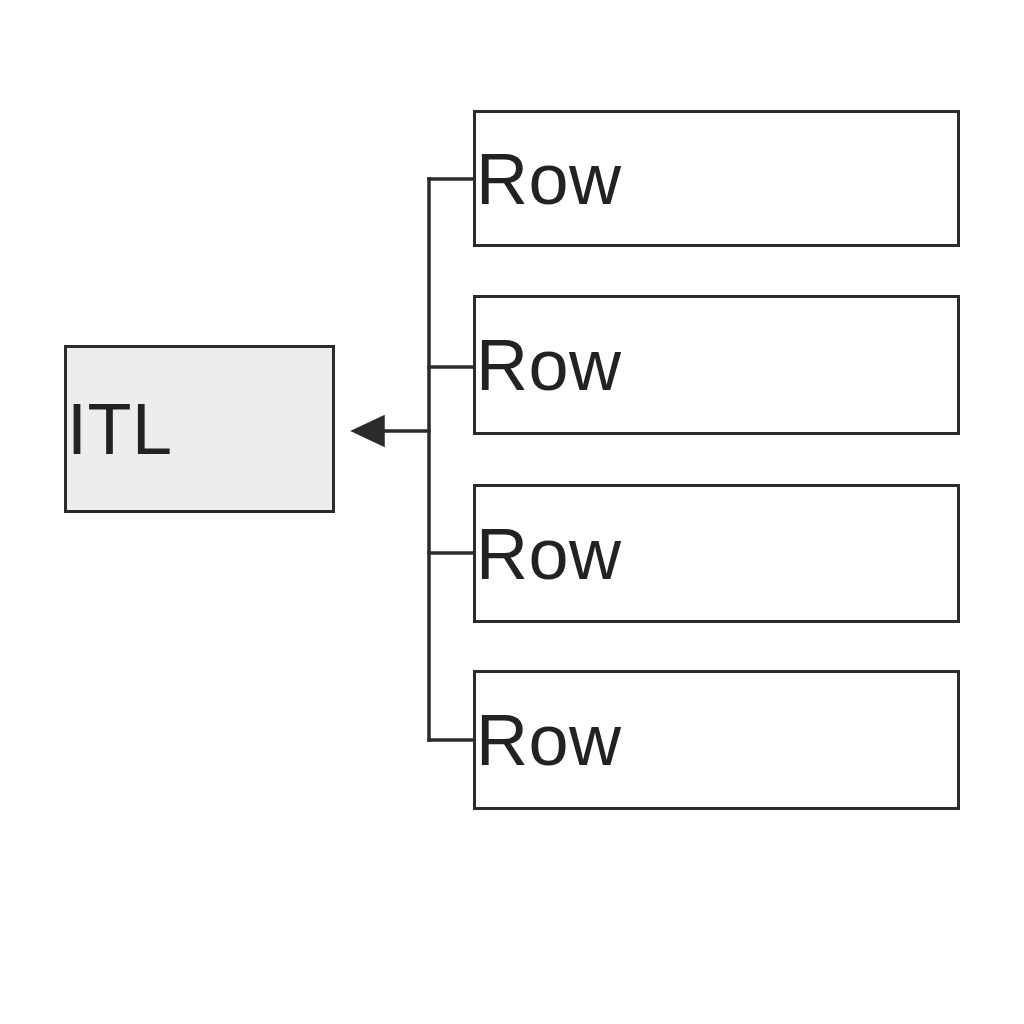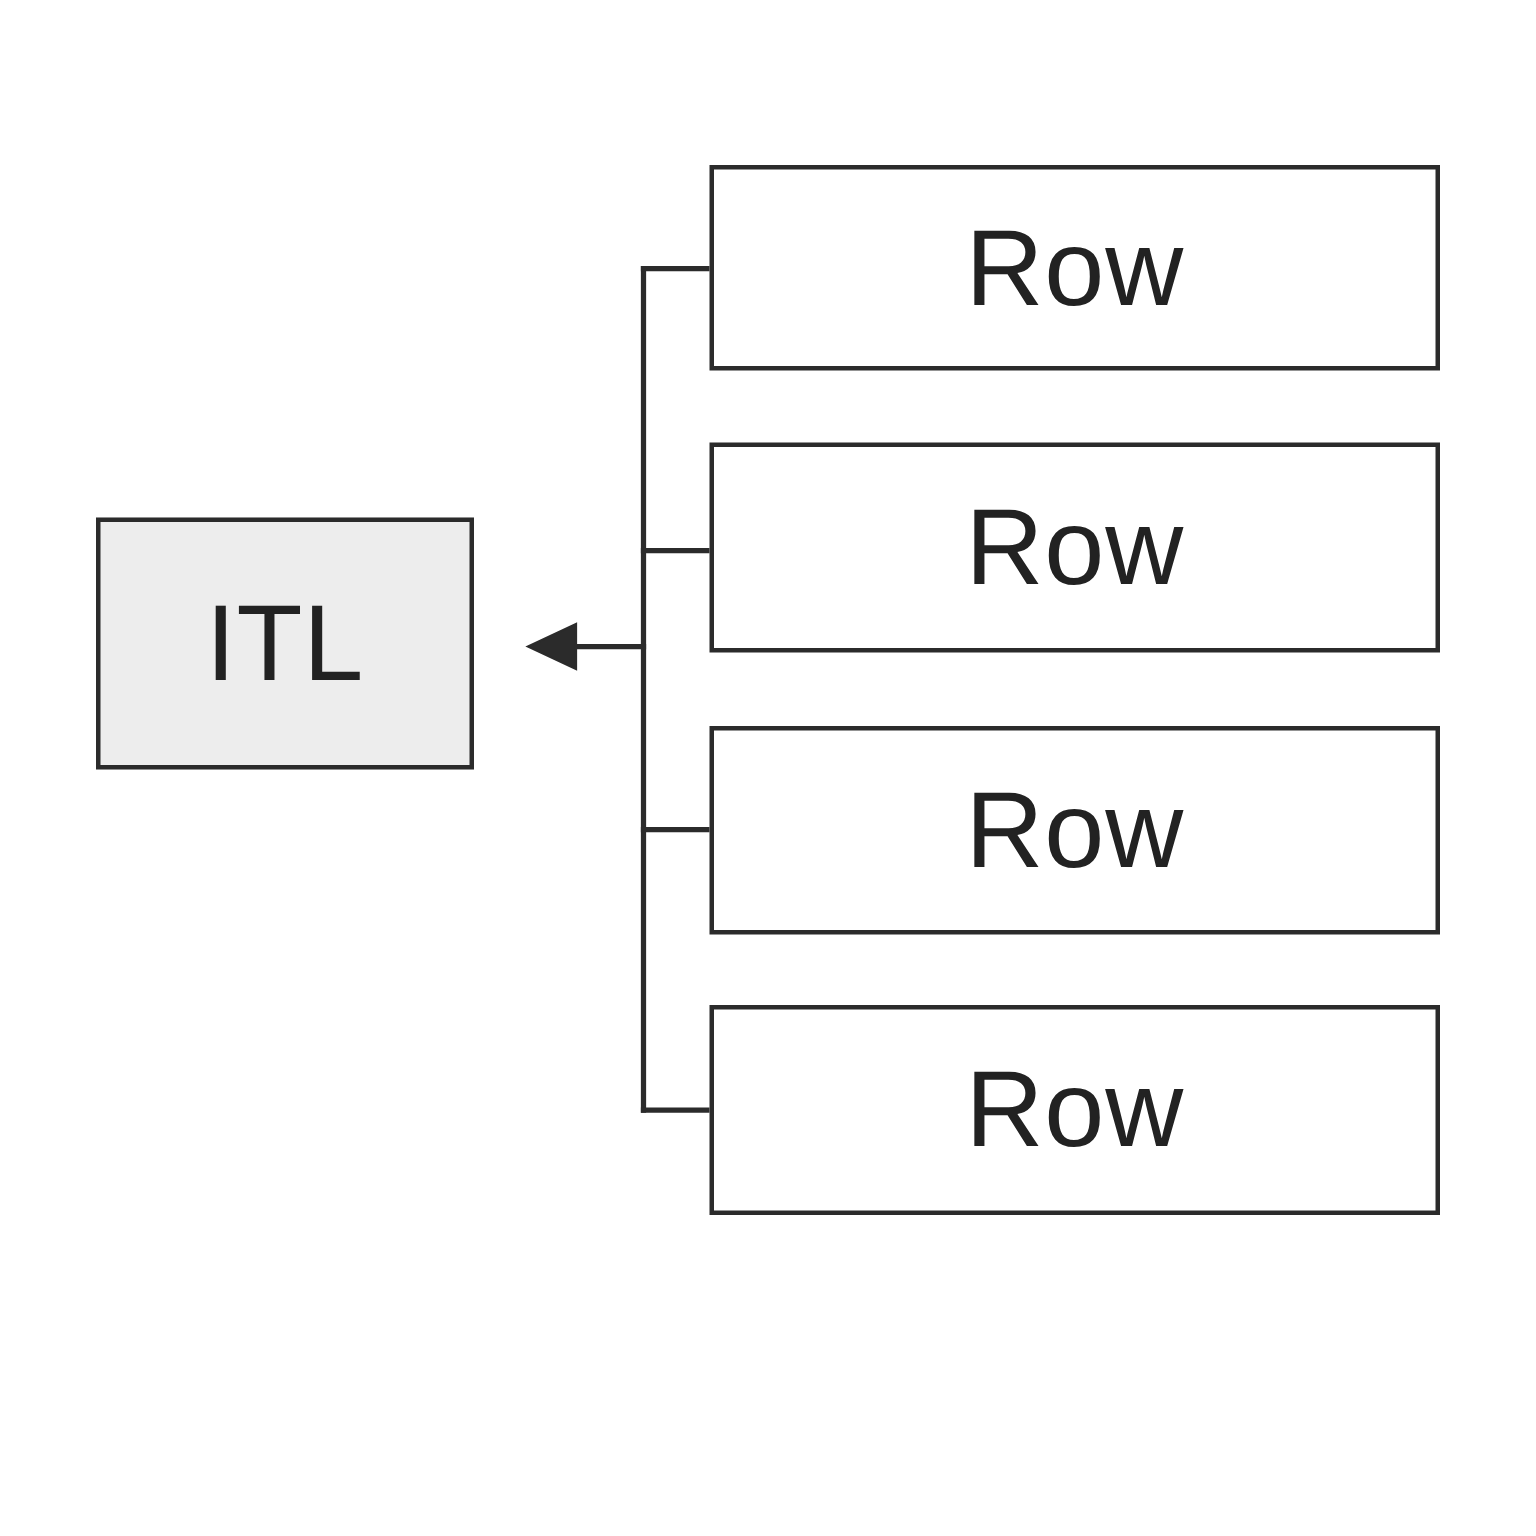--- a/index.html
+++ b/index.html
@@ -24,38 +24,37 @@
     top: 0;
     width: 1024px;
     height: 1024px;
     display: block;
   }
   .node-box {
     position: absolute;
     box-sizing: border-box;
     display: flex;
     align-items: center;
-    justify-content: center;
     border: 3px solid #2b2b2b;
   }
   .node-label {
     font-family: "Liberation Sans", "DejaVu Sans", sans-serif;
     font-size: 72px;
     line-height: 1;
     font-weight: 400;
     color: #222222;
     letter-spacing: 0.5px;
     white-space: nowrap;
     user-select: none;
   }
   
   #itl-node {
     left: 64px;
     top: 345px;
-    width: 252px;
+    width: 271px;
     height: 168px;
     background: #ededed;
   }
   
   .row-node {
     background: #ffffff;
     left: 473px;
     width: 487px;
   }
   #row-node-0 { top: 110px; height: 137px; }

